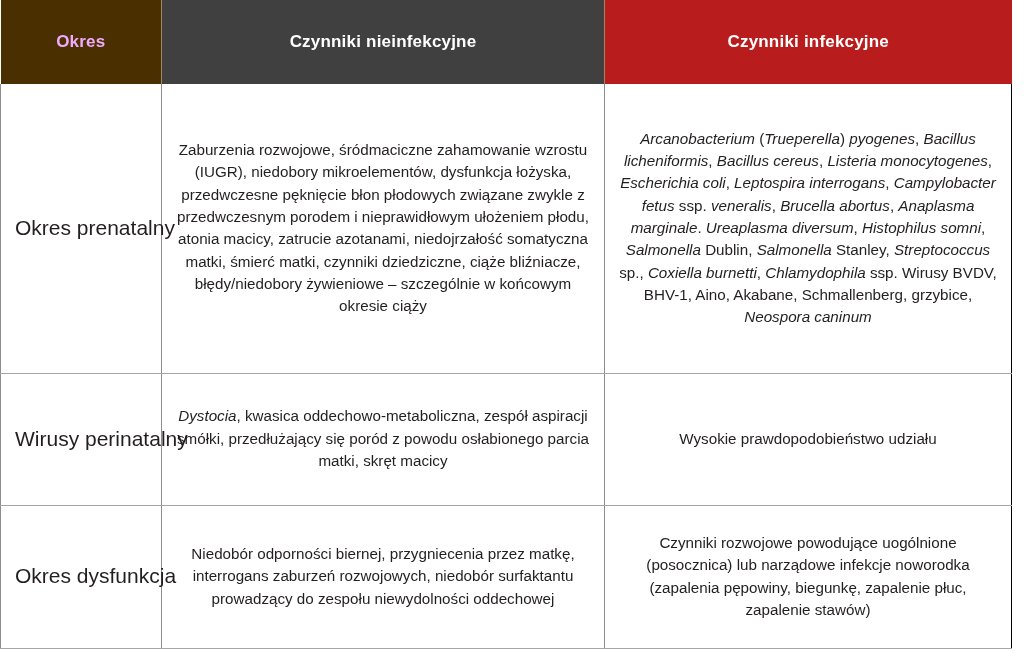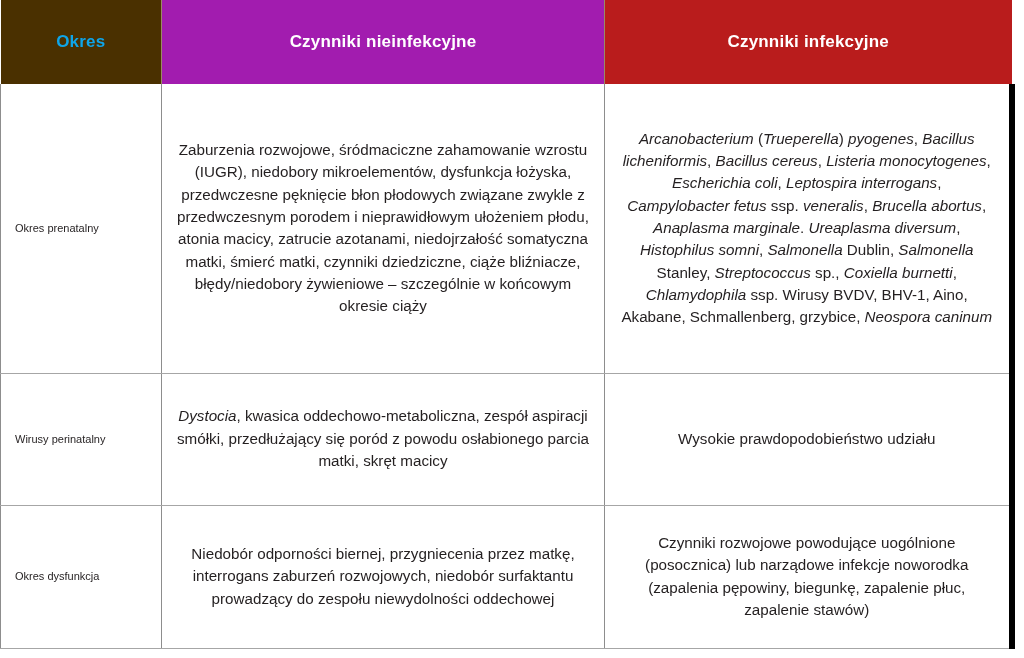--- a/index.html
+++ b/index.html
@@ -58,26 +58,26 @@
     border-bottom: 1px solid #a6a6a6;
     border-left: none;
     border-top: none;
     vertical-align: middle;
     padding: 10px 14px;
     box-sizing: border-box;
     font-size: 15.2px;
     line-height: 1.47;
   }
   tbody tr td:first-child { border-left: 1px solid #8d8d8d; }
-  tbody tr td:last-child  { border-right: 6px solid #000000; }
+  tbody tr td:last-child  { border-right: 1px solid #000000; }
 
   td.period-cell {
     text-align: left;
     padding-left: 14px;
-    font-size: 11px;
+    font-size: 21px;
     white-space: nowrap;
   }
   td.body-cell {
     text-align: center;
   }
 
   
   tr.row-prenatal  td { height: 289px; }
   tr.row-perinatal td { height: 132px; }
   tr.row-postnatal td { height: 143px; }
@@ -89,22 +89,22 @@
 
 <div class="table-wrap">
   <table class="risk-table">
     <colgroup>
       <col class="c-period">
       <col class="c-noninf">
       <col class="c-inf">
     </colgroup>
     <thead>
       <tr>
-        <th style="background: rgb(74, 48, 0); color: #0ea5e9;">Okres</th>
-        <th style="background: #a21caf; color: rgb(255, 255, 255);">Czynniki nieinfekcyjne</th>
+        <th style="background: rgb(74, 48, 0); color: #f0abfc;">Okres</th>
+        <th style="background: #404040; color: rgb(255, 255, 255);">Czynniki nieinfekcyjne</th>
         <th style="background: #b91c1c; color: rgb(255, 255, 255);">Czynniki infekcyjne</th>
       </tr>
     </thead>
     <tbody>
       <tr class="row-prenatal">
         <td class="period-cell">Okres prenatalny</td>
         <td class="body-cell">Zaburzenia rozwojowe, śródmaciczne zahamowanie wzrostu (IUGR), niedobory mikroelementów, dysfunkcja łożyska, przedwczesne pęknięcie błon płodowych związane zwykle z przedwczesnym porodem i nieprawidłowym ułożeniem płodu, atonia macicy, zatrucie azotanami, niedojrzałość somatyczna matki, śmierć matki, czynniki dziedziczne, ciąże bliźniacze, błędy/niedobory żywieniowe – szczególnie w końcowym okresie ciąży</td>
         <td class="body-cell"><span class="it">Arcanobacterium</span><span> (</span><span class="it">Trueperella</span><span>) </span><span class="it">pyogenes</span><span>, </span><span class="it">Bacillus licheniformis</span><span>, </span><span class="it">Bacillus cereus</span><span>, </span><span class="it">Listeria monocytogenes</span><span>, </span><span class="it">Escherichia coli</span><span>, </span><span class="it">Leptospira interrogans</span><span>, </span><span class="it">Campylobacter fetus</span><span> ssp. </span><span class="it">veneralis</span><span>, </span><span class="it">Brucella abortus</span><span>, </span><span class="it">Anaplasma marginale</span><span>. </span><span class="it">Ureaplasma diversum</span><span>, </span><span class="it">Histophilus somni</span><span>, </span><span class="it">Salmonella</span><span> Dublin, </span><span class="it">Salmonella</span><span> Stanley, </span><span class="it">Streptococcus</span><span> sp., </span><span class="it">Coxiella burnetti</span><span>, </span><span class="it">Chlamydophila</span><span> ssp. Wirusy BVDV, BHV-1, Aino, Akabane, Schmallenberg, grzybice, </span><span class="it">Neospora caninum</span></td>
       </tr>
       <tr class="row-perinatal">

